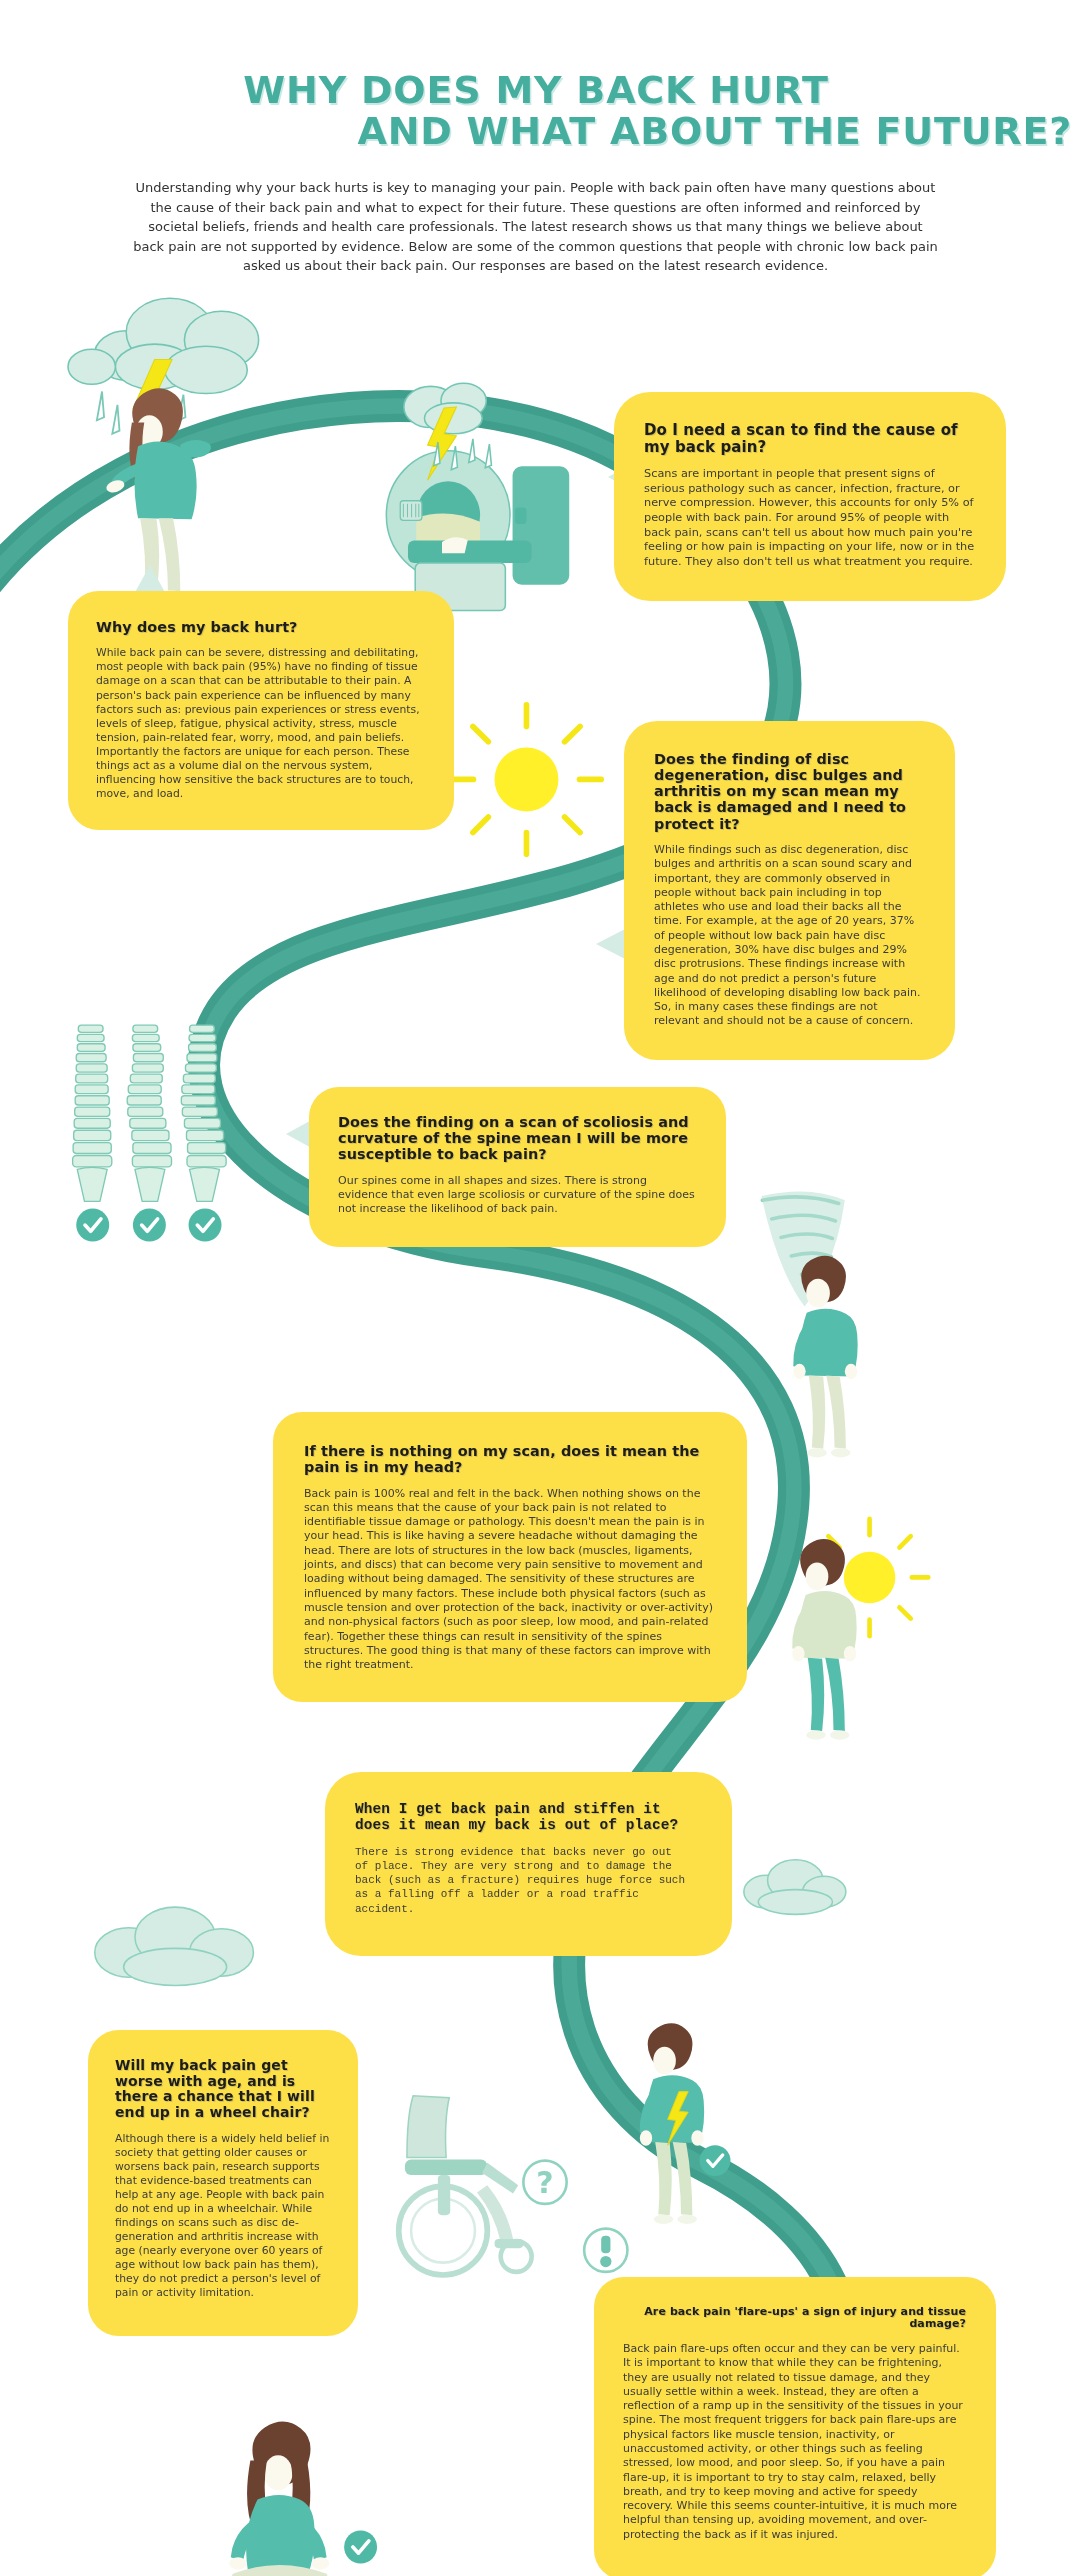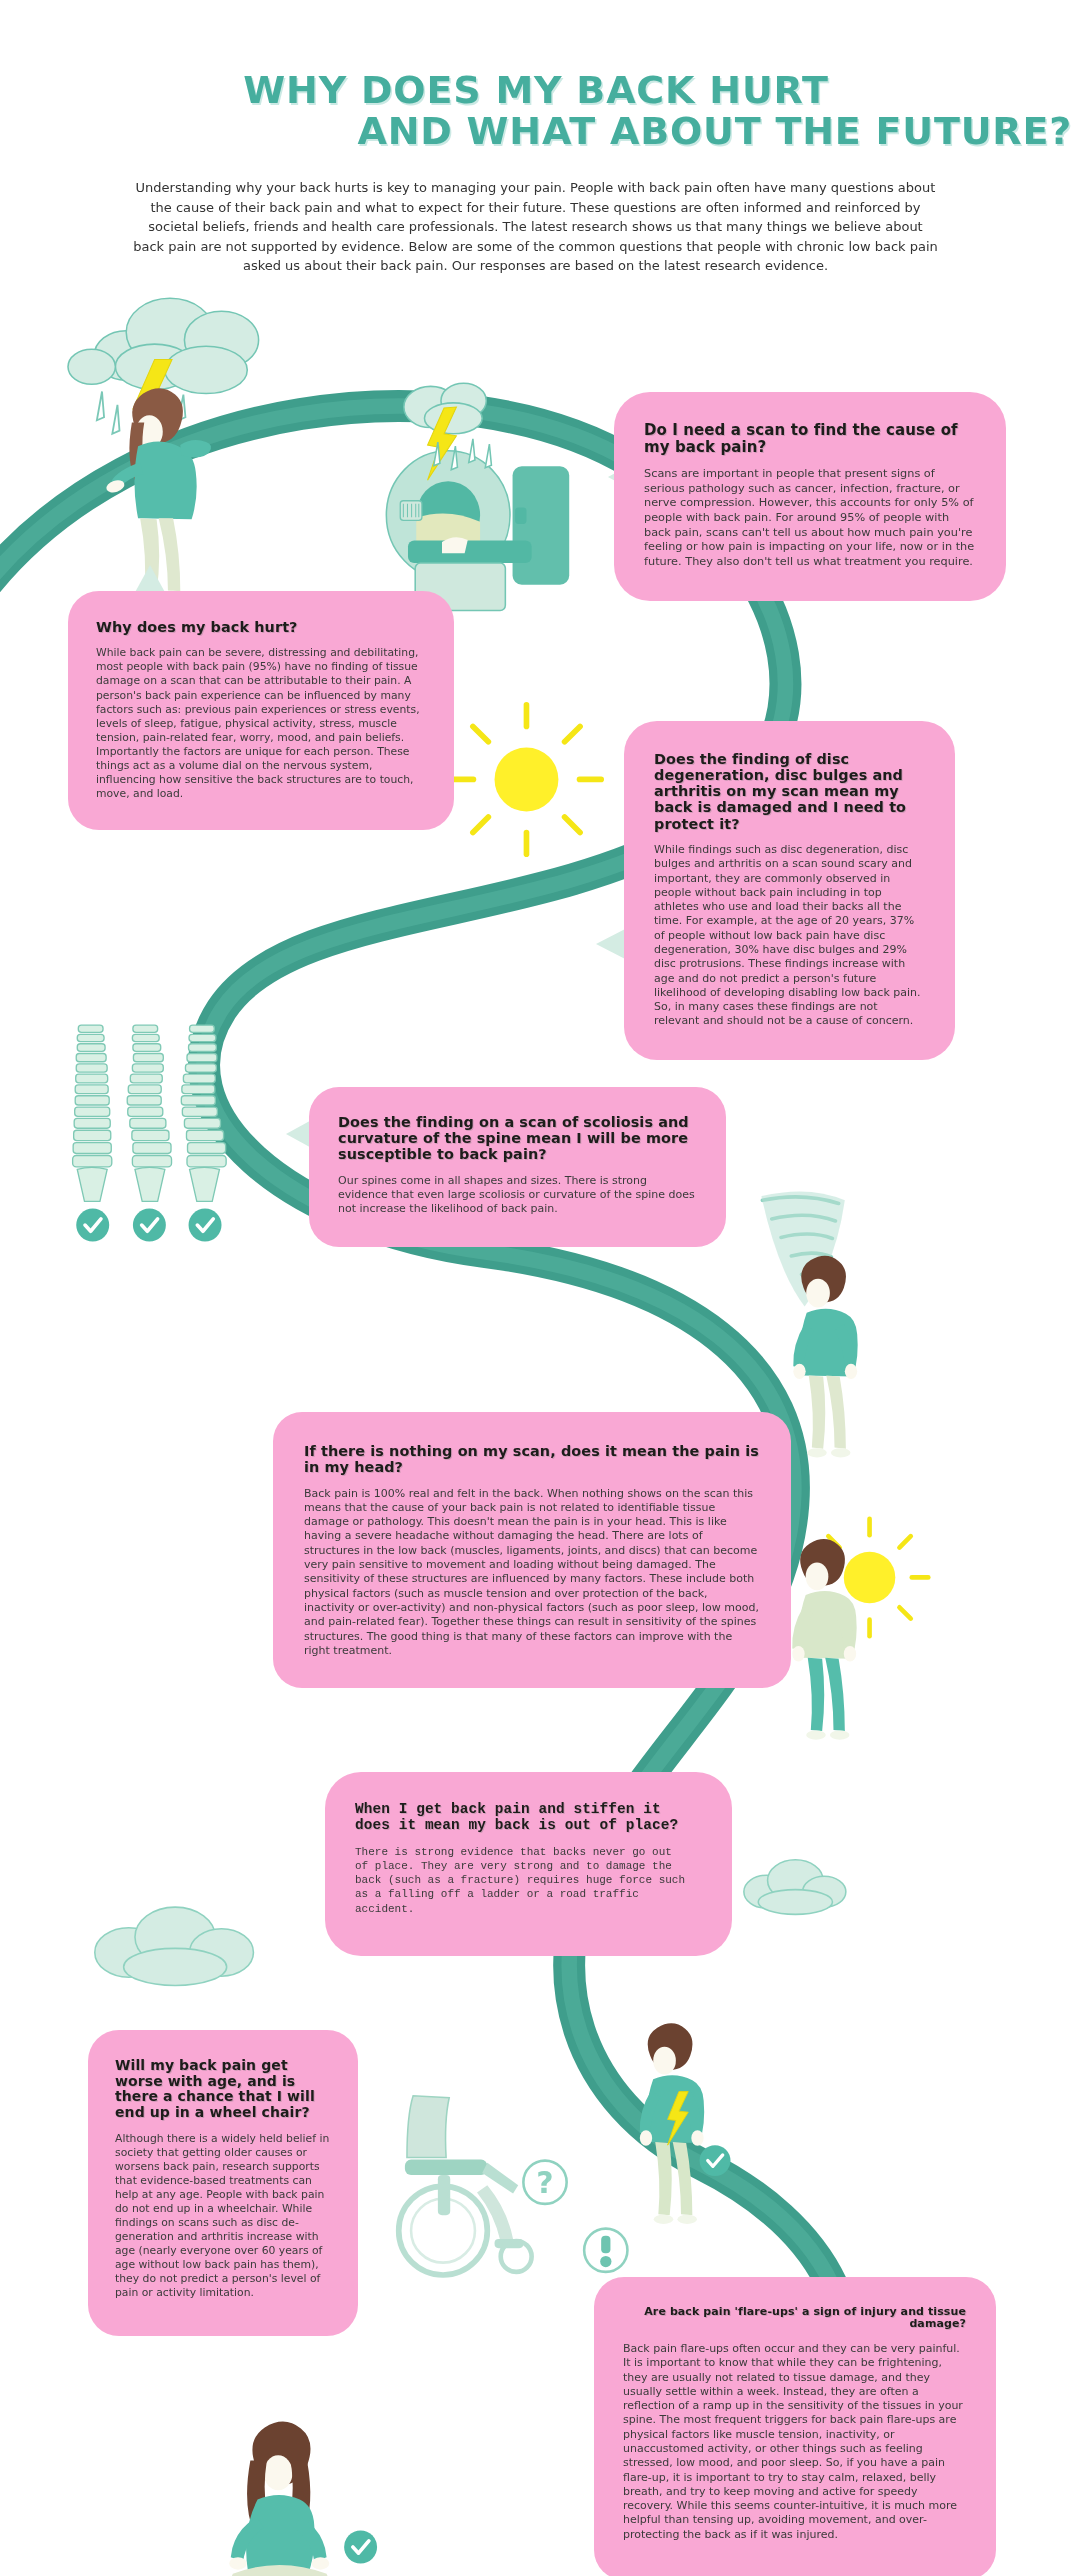--- a/index.html
+++ b/index.html
@@ -42,21 +42,21 @@
     text-align:center;
     font-size:13px;
     line-height:1.50;
     color:#333333;
     z-index:6;
   }
 
   
   .bubble{
     position:absolute;
-    background:#f9a8d4;
+    background:#fde047;
     z-index:5;
     box-sizing:border-box;
   }
   .bubble .q{
     font-weight:bold;
     color:#1d1d1b;
     line-height:1.12;
     letter-spacing:0.1px;
     text-shadow:1px 1px 0 rgba(120,120,120,.30);
     margin:0 0 11.3px 0;
@@ -446,21 +446,21 @@
     <div class="q" style="font-size:14.4px;">Does the finding of disc degeneration, disc bulges and arthritis on my scan mean my back is damaged and I need to protect it?</div>
     <div class="a" style="font-size:11px;">While findings such as disc degeneration, disc bulges and arthritis on a scan sound scary and important, they are commonly observed in people without back pain including in top athletes who use and load their backs all the time. For example, at the age of 20 years, 37% of people without low back pain have disc degeneration, 30% have disc bulges and 29% disc protrusions. These findings increase with age and do not predict a person's future likelihood of developing disabling low back pain. So, in many cases these findings are not relevant and should not be a cause of concern.</div>
   </div>
 
   <div class="tail" style="left:286px;top:1117px;border-top:17.5px solid transparent;border-bottom:17.5px solid transparent;border-right:31px solid #d4ece3;"></div>
   <div class="bubble" style="left:309px;top:1087px;width:417px;padding:27px 30px 30px 29px;border-radius:30px;">
     <div class="q" style="font-size:14.4px;">Does the finding on a scan of scoliosis and curvature of the spine mean I will be more susceptible to back pain?</div>
     <div class="a" style="font-size:11px;">Our spines come in all shapes and sizes. There is strong evidence that even large scoliosis or curvature of the spine does not increase the likelihood of back pain.</div>
   </div>
 
-  <div class="bubble" style="left:273px;top:1412px;width:518px;padding:31px 30px 30px 31px;border-radius:29px;">
+  <div class="bubble" style="left:273px;top:1412px;width:474px;padding:31px 30px 30px 31px;border-radius:29px;">
     <div class="q" style="font-size:14.4px;">If there is nothing on my scan, does it mean the pain is in my head?</div>
     <div class="a" style="font-size:11px;">Back pain is 100% real and felt in the back. When nothing shows on the scan this means that the cause of your back pain is not related to identifiable tissue damage or pathology. This doesn't mean the pain is in your head. This is like having a severe headache without damaging the head. There are lots of structures in the low back (muscles, ligaments, joints, and discs) that can become very pain sensitive to movement and loading without being damaged. The sensitivity of these structures are influenced by many factors. These include both physical factors (such as muscle tension and over protection of the back, inactivity or over-activity) and non-physical factors (such as poor sleep, low mood, and pain-related fear). Together these things can result in sensitivity of the spines structures. The good thing is that many of these factors can improve with the right treatment.</div>
   </div>
 
   <div class="bubble" style="left:325px;top:1772px;width:407px;padding:29px 46px 40px 30px;border-radius:36px;font-family:Liberation Mono, monospace;">
     <div class="q" style="font-size:14.4px;">When I get back pain and stiffen it does it mean my back is out of place?</div>
     <div class="a" style="font-size:11px;">There is strong evidence that backs never go out of place. They are very strong and to damage the back (such as a fracture) requires huge force such as a falling off a ladder or a road traffic accident.</div>
   </div>
 
   <div class="bubble" style="left:88px;top:2030px;width:270px;padding:28px 28px 36px 27px;border-radius:31px;">

